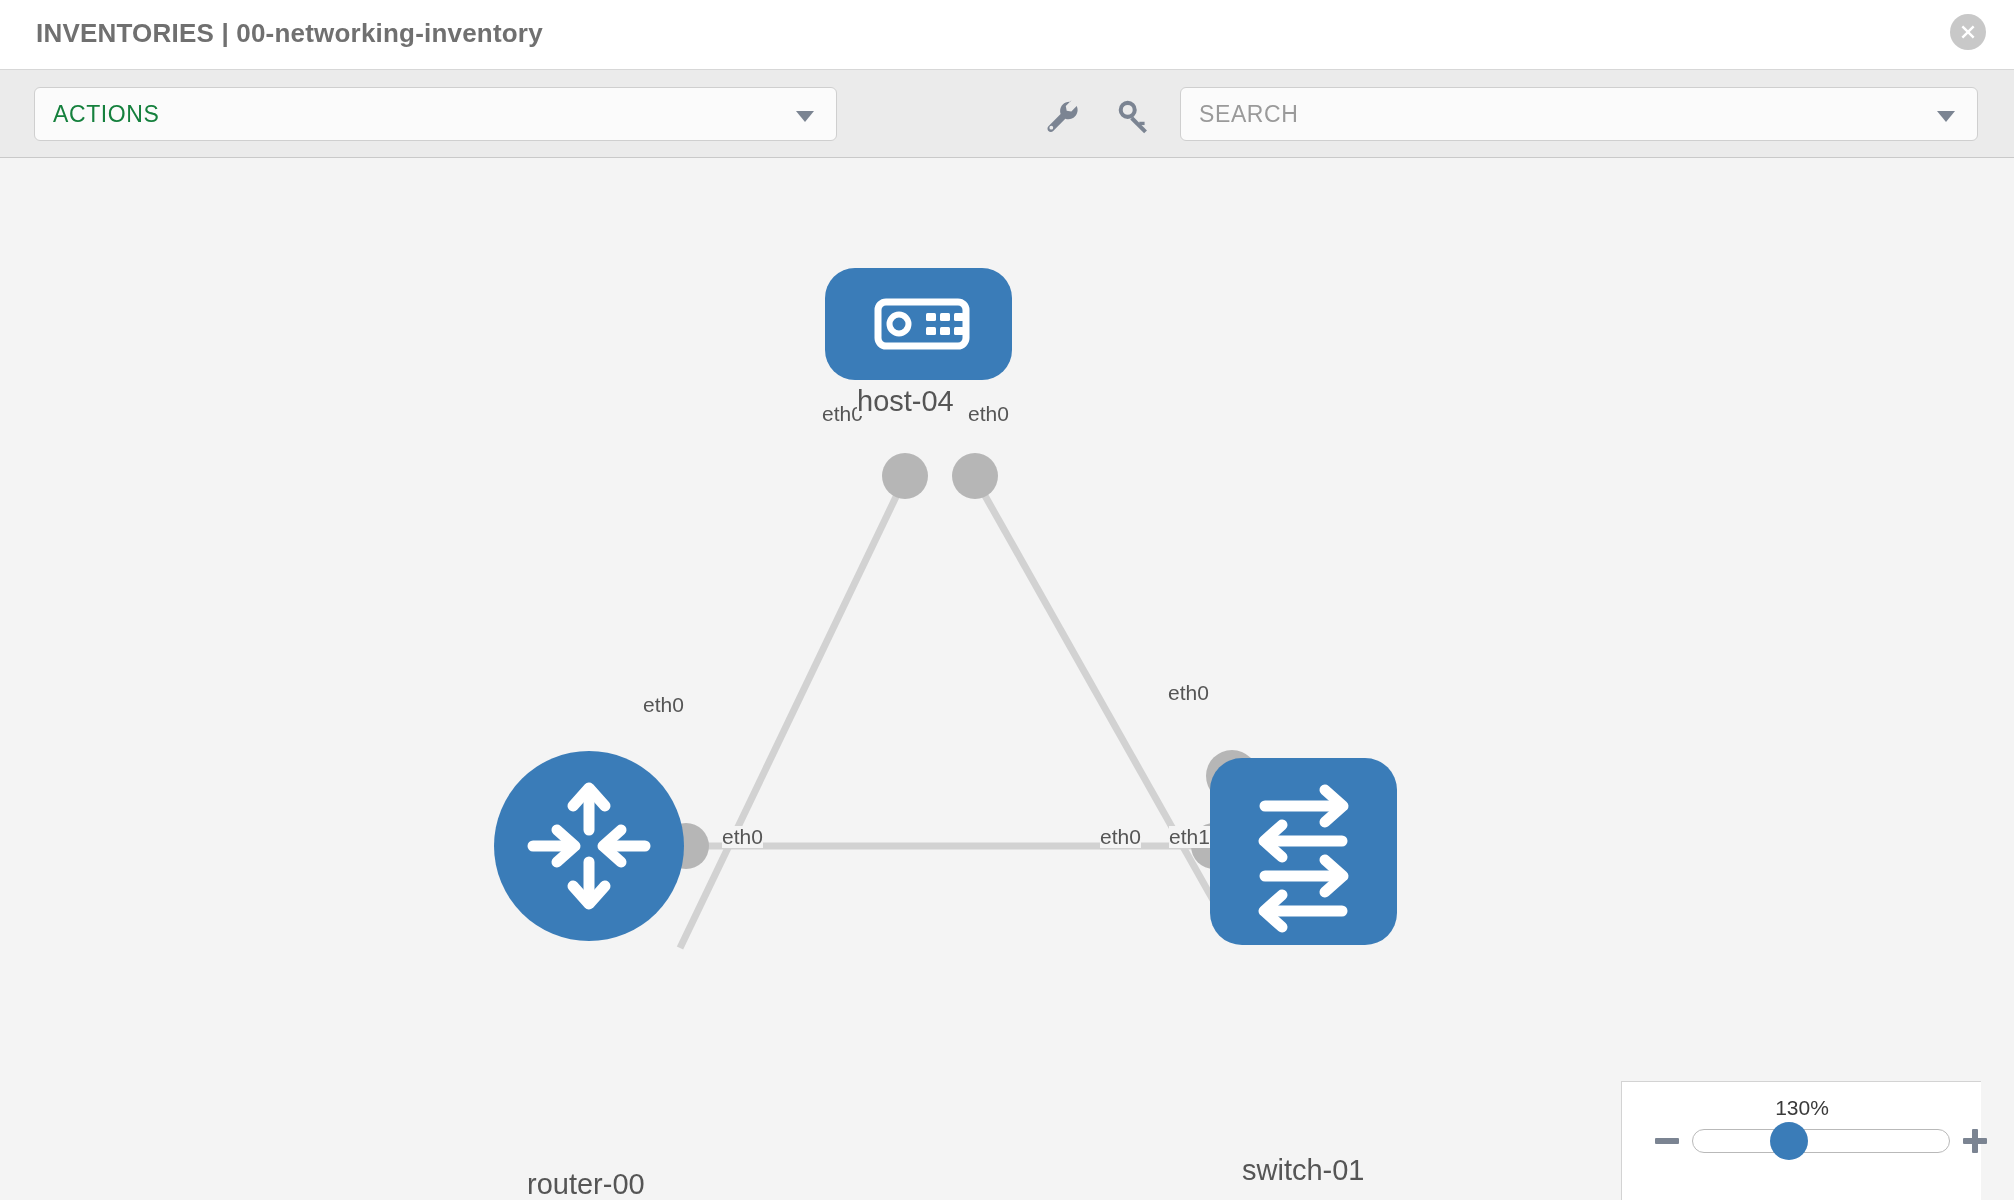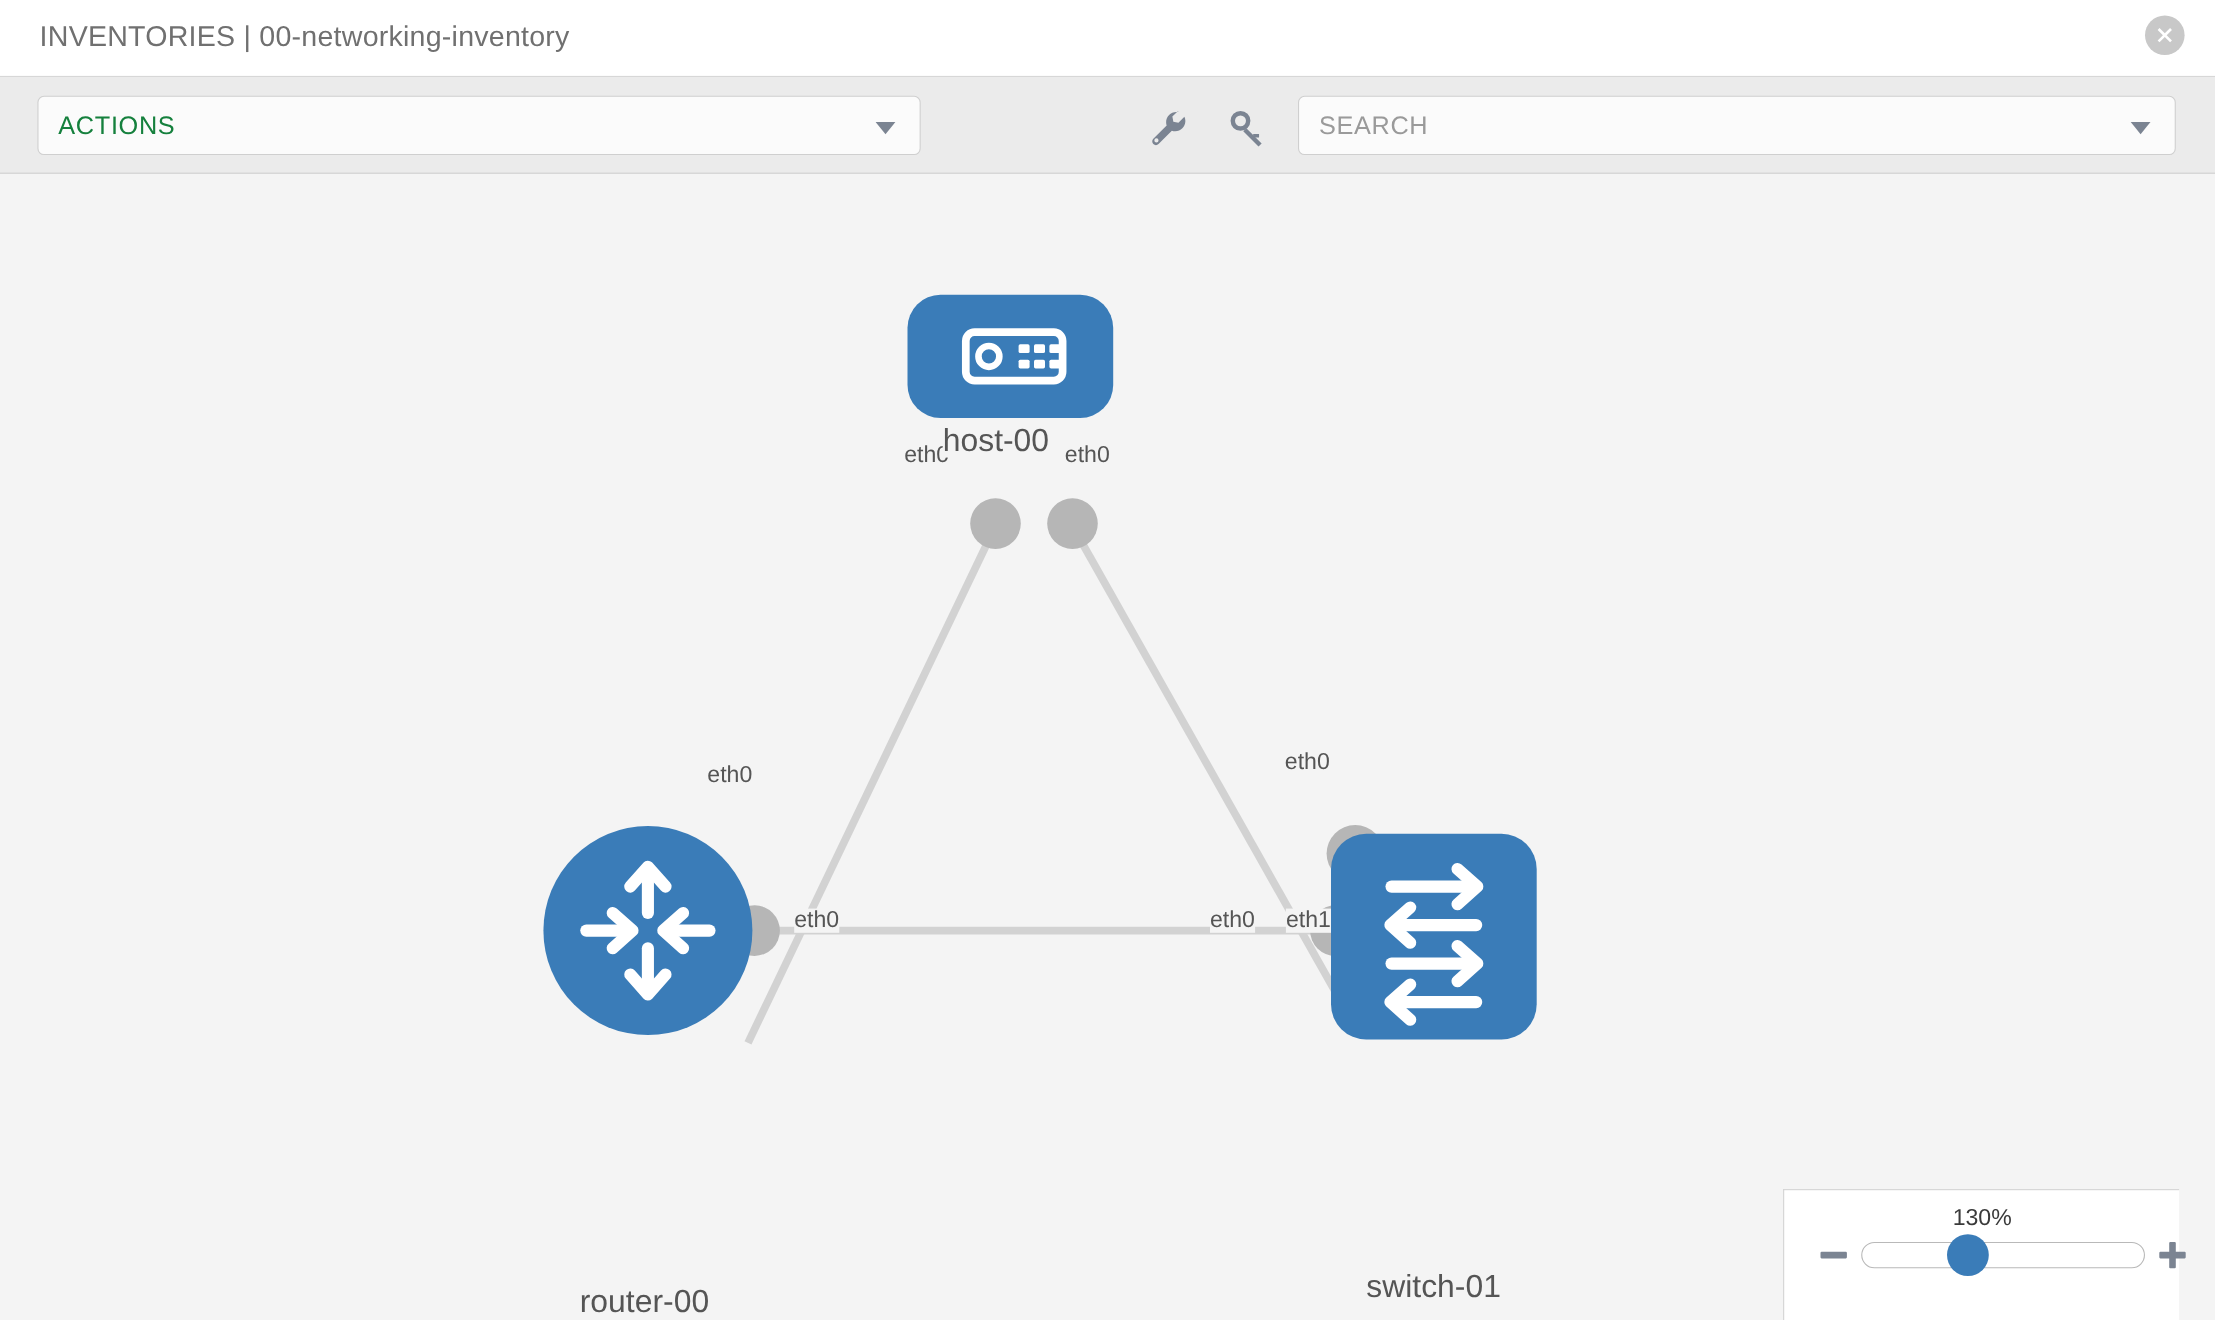--- a/index.html
+++ b/index.html
@@ -24,21 +24,21 @@
     position: absolute;
     left: 0; top: 0;
     width: 2014px; height: 70px;
     background: #ffffff;
     border-bottom: 1px solid #d7d7d7;
   }
   .header-title {
     position: absolute;
     left: 36px; top: 18px;
     font-size: 26px;
-    font-weight: normal;
+    font-weight: bold;
     color: #707070;
     letter-spacing: 0.2px;
     white-space: nowrap;
   }
   .close-btn {
     position: absolute;
     right: 28px; top: 14px;
     width: 36px; height: 36px;
     border-radius: 50%;
     background: #c8c8c8;
@@ -289,21 +289,21 @@
           <polyline points="1325,702 1343,718 1325,734"></polyline>
 
           <line x1="1342" y1="753" x2="1267" y2="753"></line>
           <polyline points="1282,737 1264,753 1282,769"></polyline>
         </g>
       </g>
     </svg>
 
     <div class="node-label iface" style="left:822px; top:245px;">eth0</div>
 
-    <div class="node-label big" style="left:857px; top:228px;">host-00</div>
+    <div class="node-label big" style="left:857px; top:228px;">host-04</div>
 
     <div class="node-label iface" style="left:968px; top:245px;">eth0</div>
 
     <div class="node-label iface" style="left:643px; top:536px;">eth0</div>
 
     <div class="node-label iface" style="left:1168px; top:524px;">eth0</div>
 
     <div class="node-label iface" style="left:722px; top:668px;">eth0</div>
 
     <div class="node-label iface" style="left:1100px; top:668px;">eth0</div>

